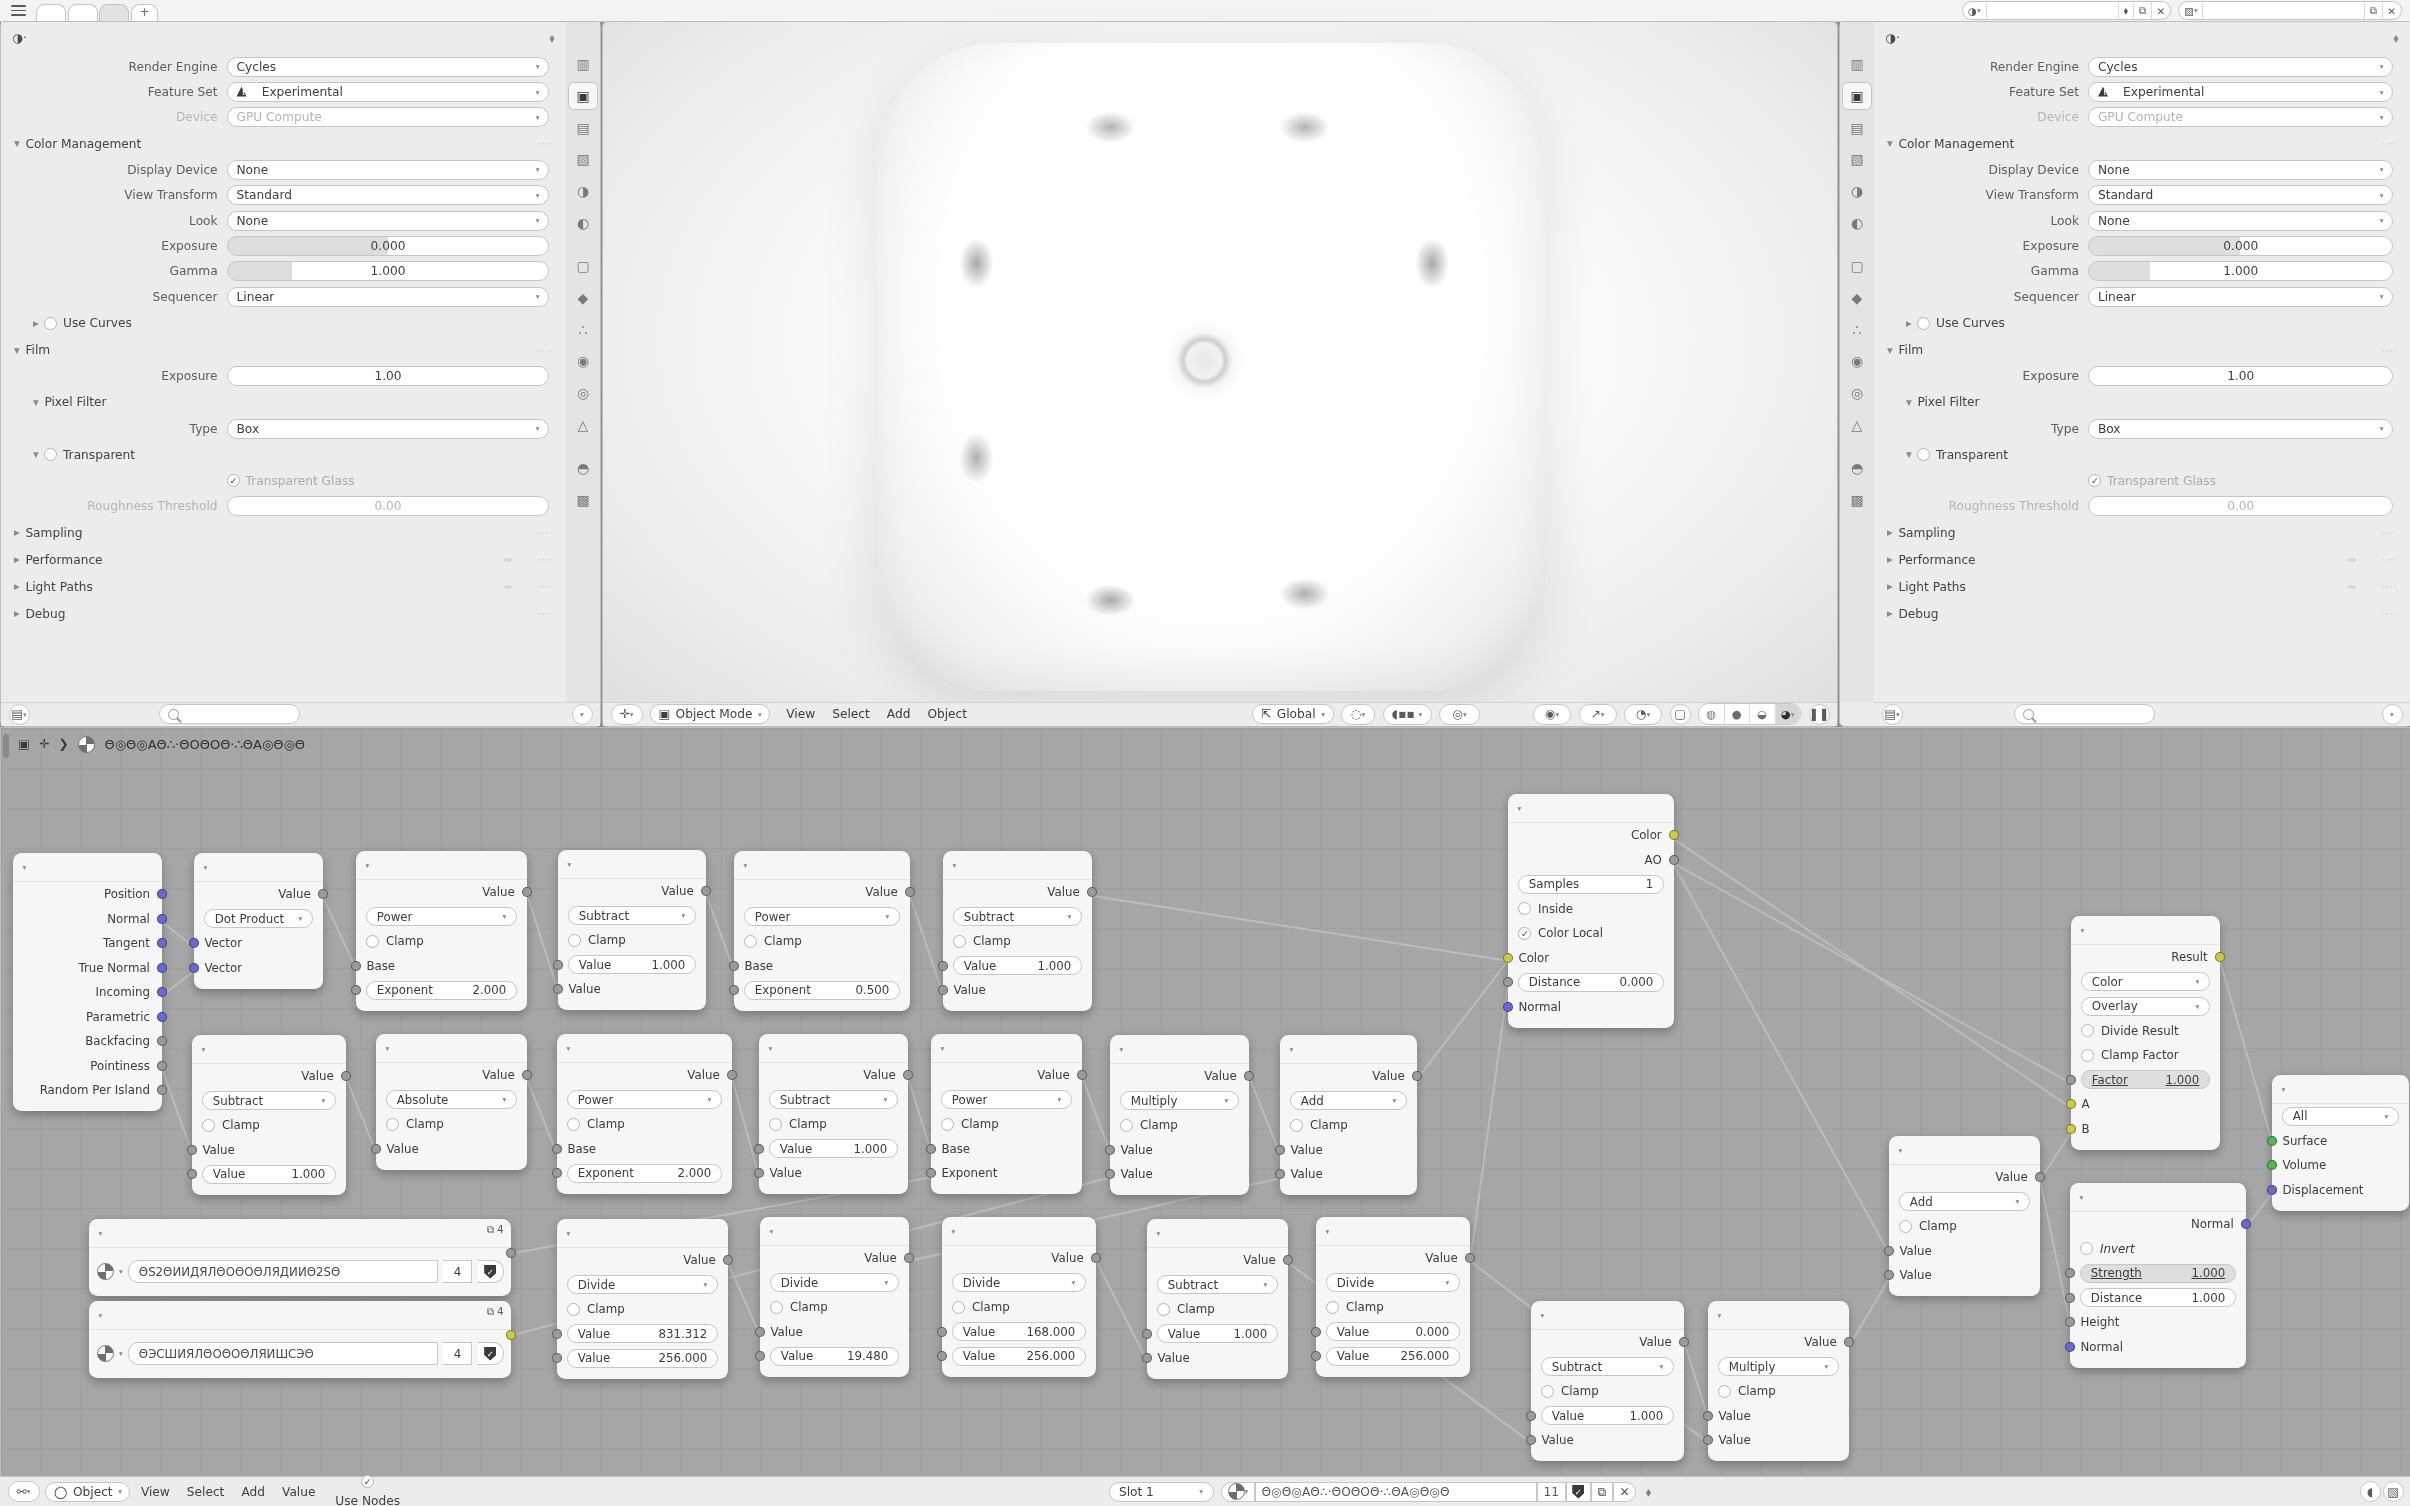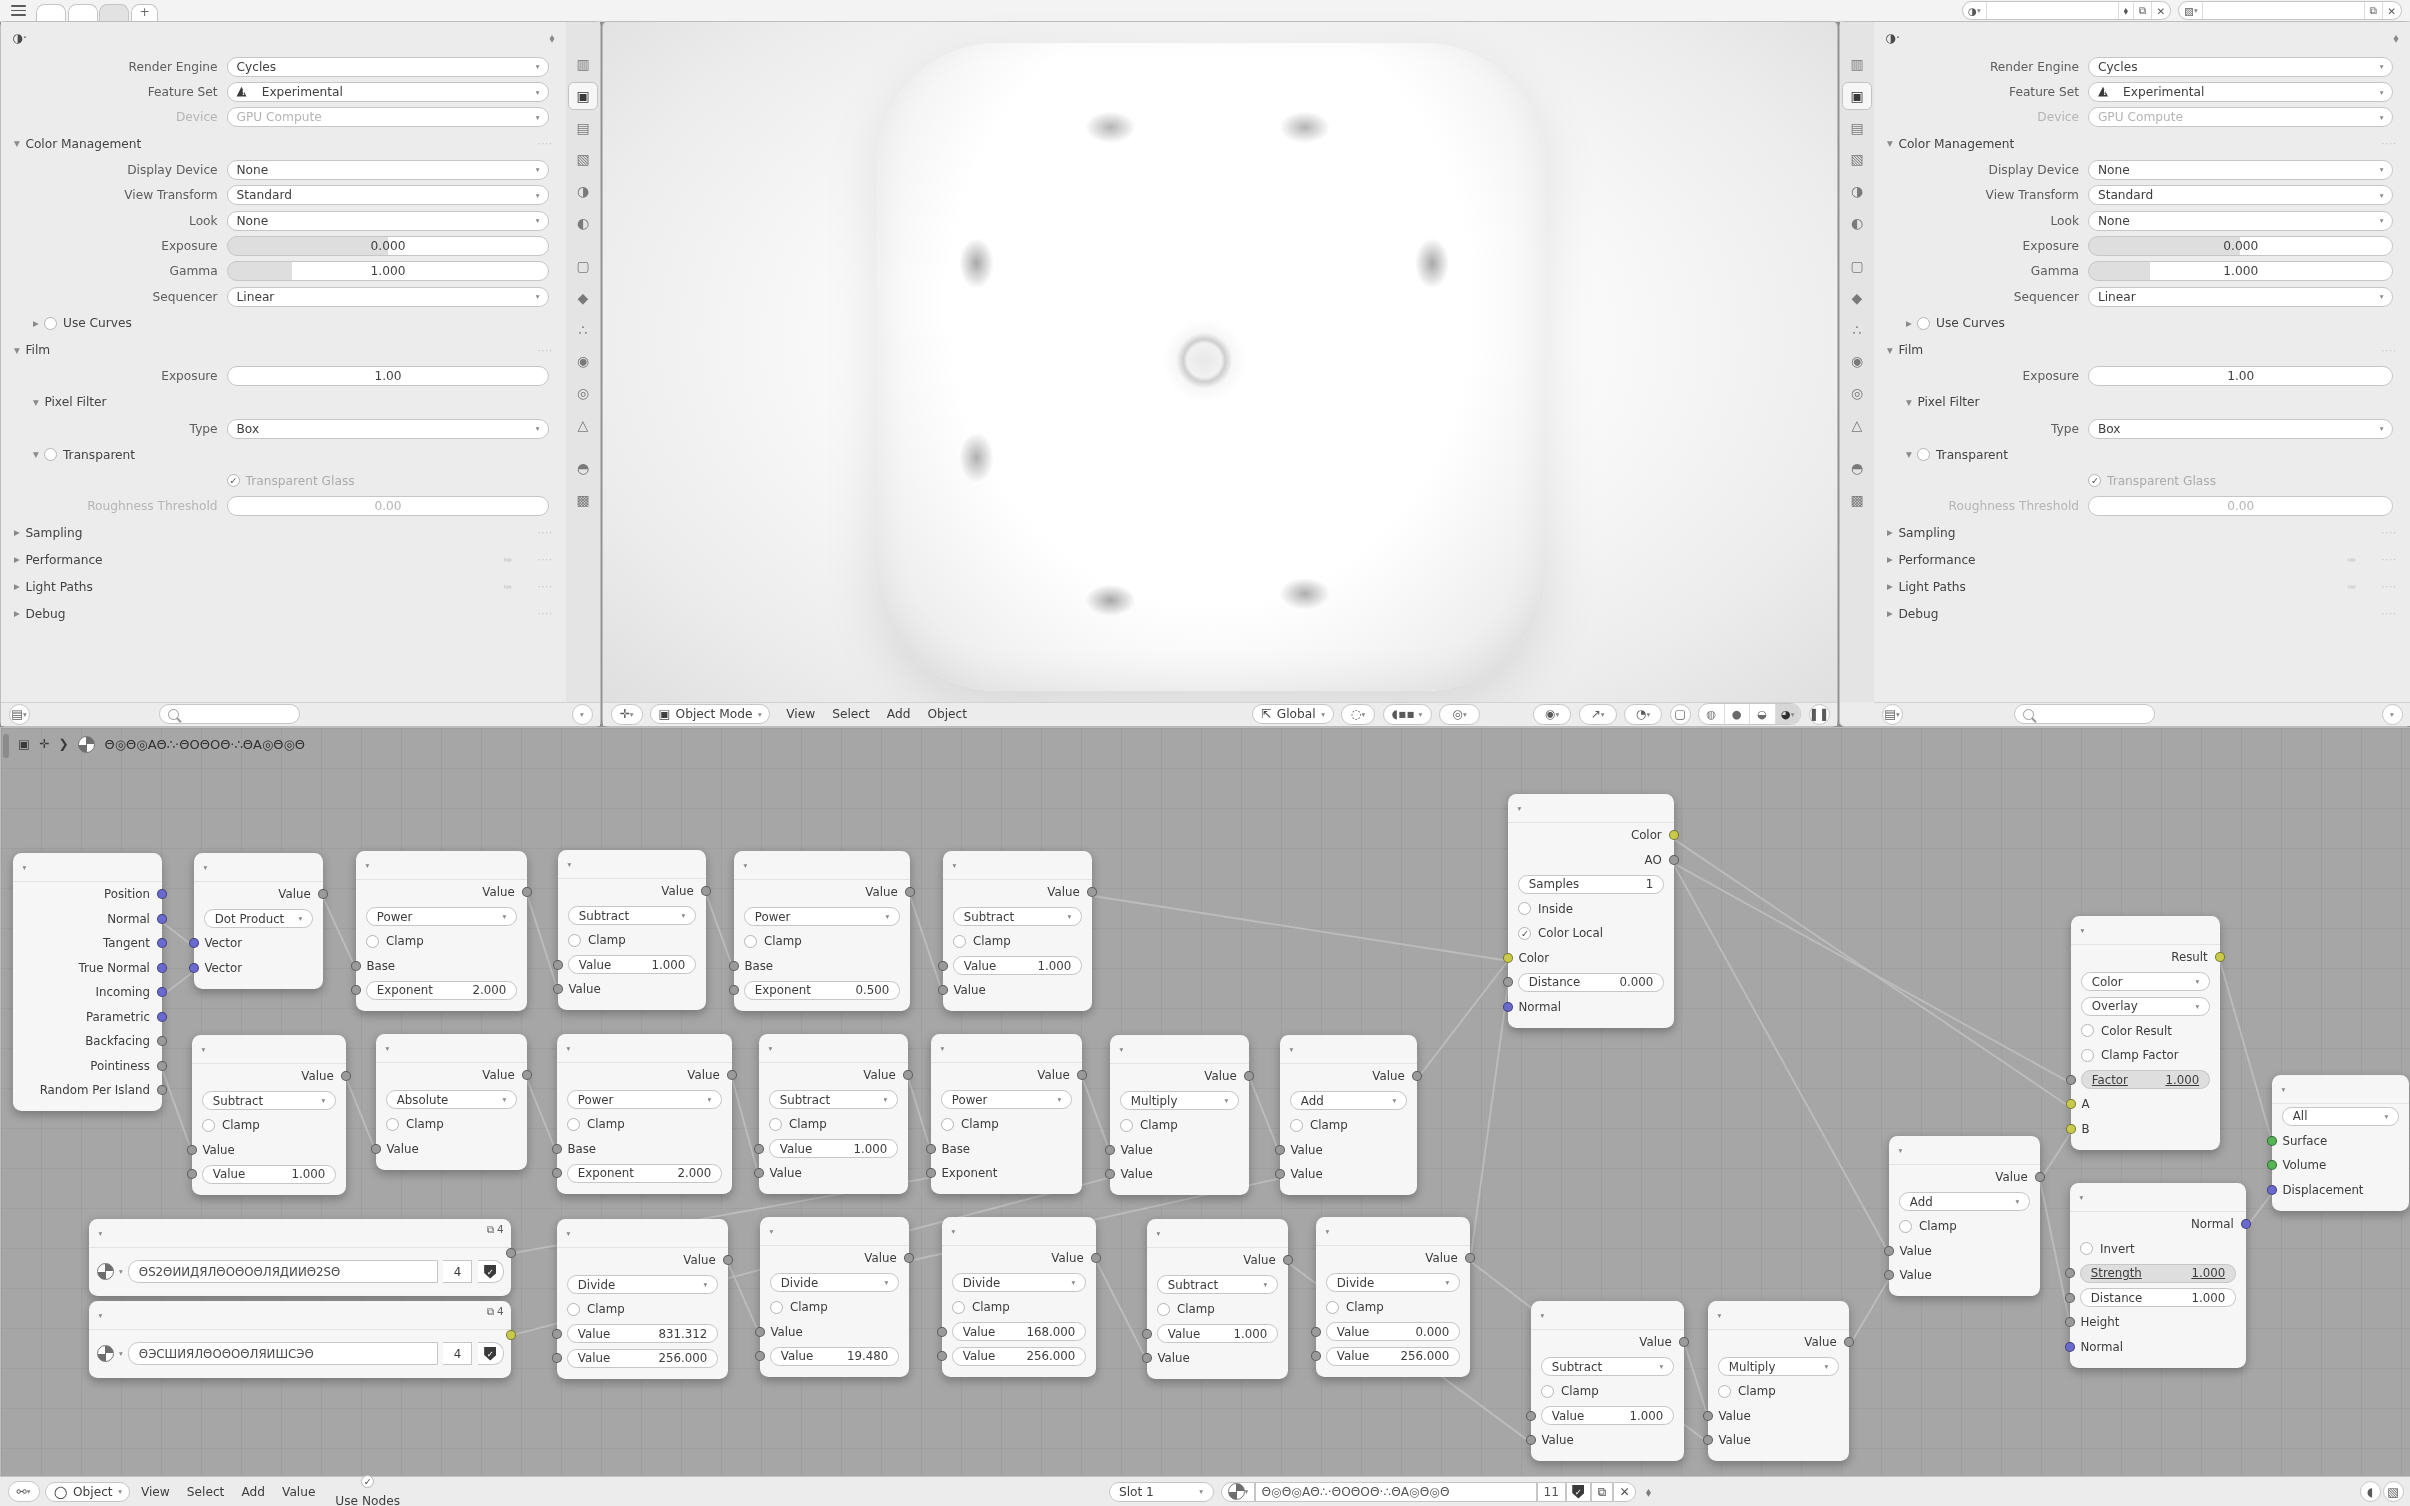--- a/index.html
+++ b/index.html
@@ -1374,21 +1374,21 @@
           </div>
         </div>
         <div class="nrow">
           <div class="pill">
             <span>Overlay</span>
             <span class="chev">▾</span>
           </div>
         </div>
         <div class="nrow">
           <span class="chkc"></span>
-          <span style="margin-left: 6.6px;">Color Result</span>
+          <span style="margin-left: 6.6px;">Divide Result</span>
         </div>
         <div class="nrow">
           <span class="chkc"></span>
           <span style="margin-left: 6.6px;">Clamp Factor</span>
         </div>
         <div class="nrow">
           <span class="sock in" style="background: rgb(154, 154, 154);"></span>
           <div class="pill dimfill">
             <span>Factor</span>
             <span>1.000</span>
@@ -1406,21 +1406,21 @@
       <div class="node" style="left: 2069px; top: 455px; width: 176px; height: 185px;">
         <div class="nhead">
           <span class="chev">▾</span>
         </div>
         <div class="nrow">
           <span class="outlabel">Normal</span>
           <span class="sock out" style="background: rgb(106, 106, 206);"></span>
         </div>
         <div class="nrow">
           <span class="chkc"></span>
-          <span style="margin-left: 6.6px;">Invert</span>
+          <span style="margin-left: 6.6px; font-style: italic;">Invert</span>
         </div>
         <div class="nrow">
           <span class="sock in" style="background: rgb(154, 154, 154);"></span>
           <div class="pill dimfill">
             <span>Strength</span>
             <span>1.000</span>
           </div>
         </div>
         <div class="nrow">
           <span class="sock in" style="background: rgb(154, 154, 154);"></span>

